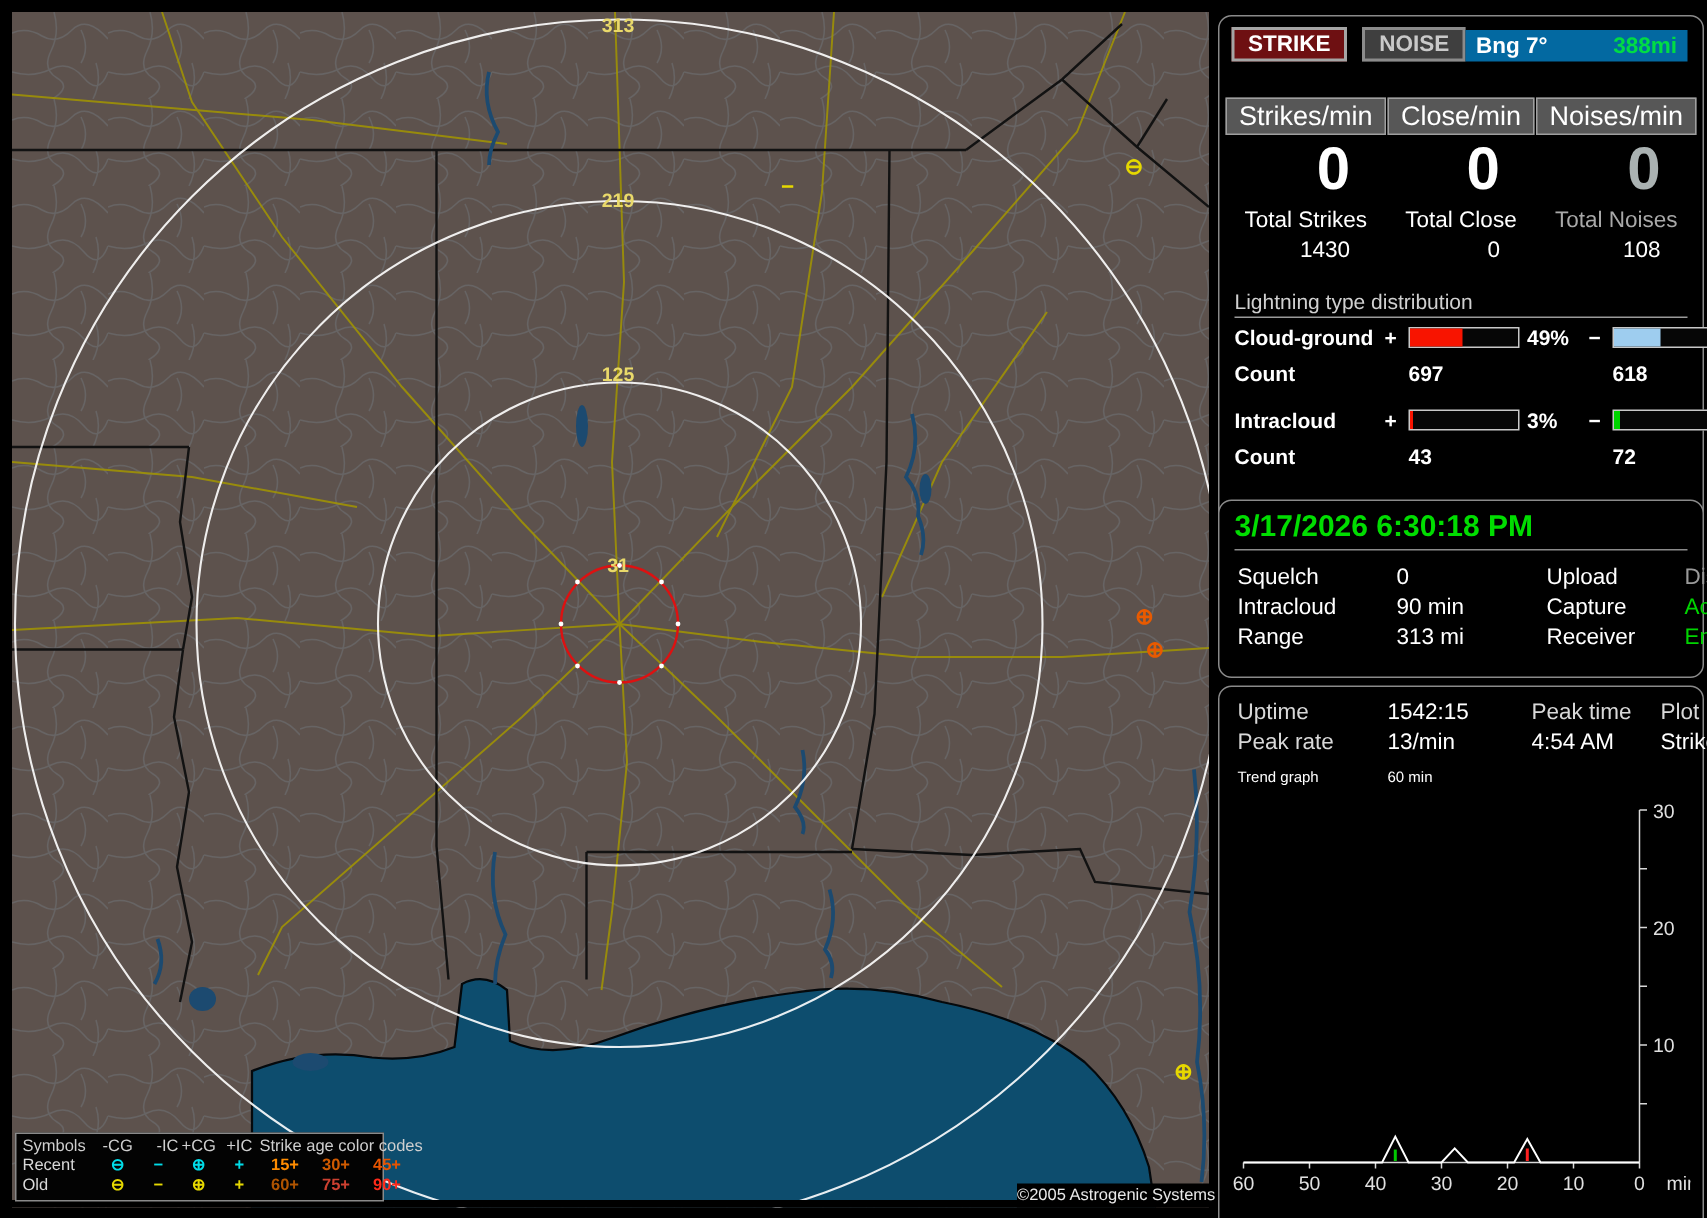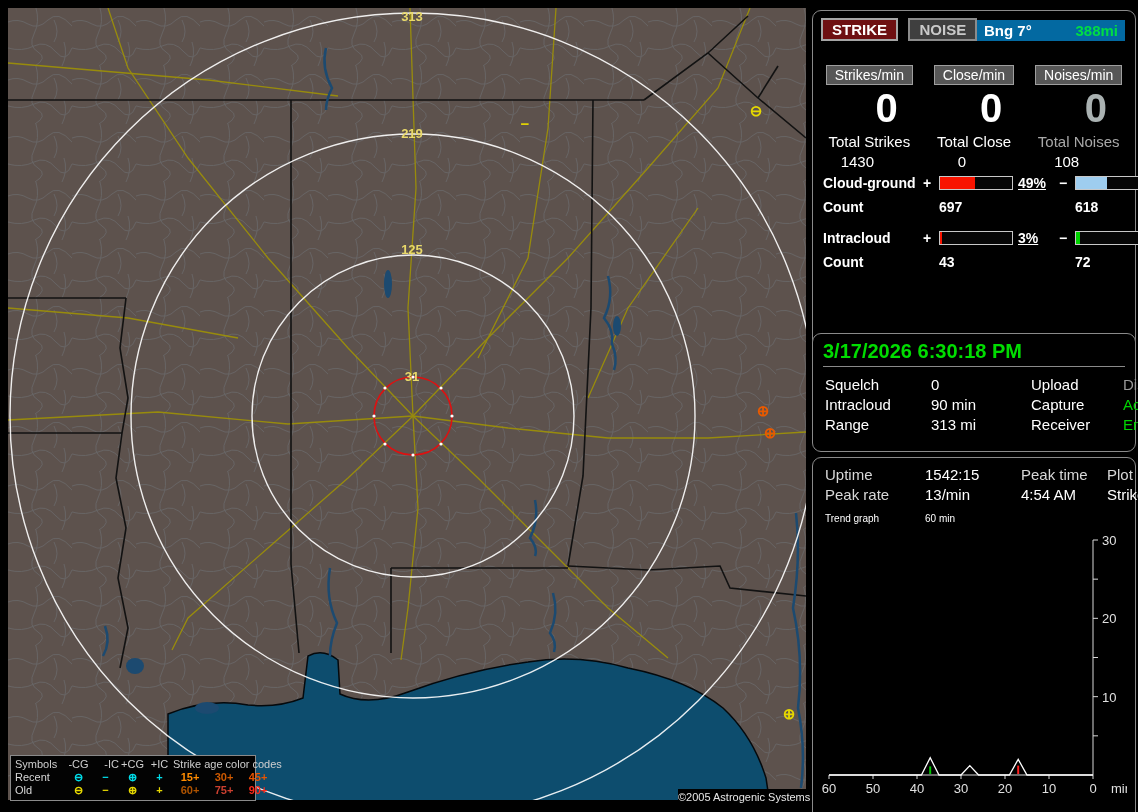--- a/index.html
+++ b/index.html
@@ -25,31 +25,31 @@
   #panel-stats{top:457px;height:368px;}
   .btn{display:inline-block;padding:1px 9px;font-weight:bold;font-size:15px;cursor:pointer;}
   .btn-strike{background:#6e1012;color:#fff;border:2px solid #a5a5a5;margin-left:8px;margin-top:7px;}
   .btn-noise{background:#3f3f3f;color:#c9c9c9;border:2px solid #8b8b8b;margin-left:6px;}
   .bearing{position:absolute;right:10px;top:9px;width:148px;background:#0369a1;padding:2px 7px;
            font-weight:bold;font-size:15px;display:flex;justify-content:space-between;box-sizing:border-box;}
   .bearing .rng{color:#00dd44;}
   .counts{display:grid;grid-template-columns:1fr 1fr 1fr;margin-top:24px;padding:0 4px;}
   .count-col{text-align:center;}
   .chip{display:inline-block;background:#575757;border:1px solid #9f9f9f;color:#fff;
-        font-size:14px;padding:1px 8px;cursor:pointer;}
+        font-size:18px;padding:1px 8px;cursor:pointer;}
   .bigzero{font-size:40px;font-weight:bold;text-align:right;padding-right:24px;line-height:1.05;margin-top:2px;}
   .dim .bigzero{color:#aab2b2;}
   .total-label{font-size:15px;margin-top:4px;}
   .dim .total-label{color:#a8a8a8;}
-  .total-value{font-size:15px;padding-right:24px;margin-top:3px;}
+  .total-value{font-size:15px;text-align:right;padding-right:24px;margin-top:3px;}
   .dist-title{margin:18px 10px 0;color:#d0d0d0;font-size:14px;border-bottom:1px solid #9a9a9a;padding-bottom:2px;}
   .dist-row{display:grid;grid-template-columns:100px 16px 74px 46px 16px 74px 46px;align-items:center;
             font-weight:bold;font-size:14px;padding:0 10px;height:25px;}
   .dist-row .sign{text-align:left;}
-  .dist-row .pct{padding-left:5px;text-decoration:underline;}
+  .dist-row .pct{padding-left:5px;}
   .bar{height:12px;border:1px solid #c8c8c8;background:#060606;}
   .bar .fill{height:100%;}
   .count-row{display:grid;grid-template-columns:100px 16px 74px 46px 16px 74px 46px;
              font-weight:bold;font-size:14px;padding:0 10px;height:24px;align-items:center;}
   
   .datetime{font-size:20px;font-weight:bold;color:#00dd00;margin:6px 10px 0;padding-bottom:3px;
             border-bottom:1px solid #8a8a8a;}
   .srow{display:grid;grid-template-columns:106px 100px 92px auto;font-size:15px;padding:3px 12px 0;}
   
   .trow{display:grid;grid-template-columns:100px 96px 86px auto;font-size:15px;padding:3px 12px 0;}
@@ -218,20 +218,21 @@
         <div class="total-value">0</div>
       </div>
       <div class="count-col dim">
         <span class="chip">Noises/min</span>
         <div class="bigzero">0</div>
         <div class="total-label">Total Noises</div>
         <div class="total-value">108</div>
       </div>
     </div>
 
+    <div class="dist-title">Lightning type distribution</div>
 
     <div class="dist-row">
       <span>Cloud-ground</span>
       <span class="sign">+</span>
       <span class="bar">
           <span class="fill" style="display: block; width: 49%; background: rgb(248, 20, 0);"></span>
         </span>
       <span class="pct">49%</span>
       <span class="sign">−</span>
       <span class="bar">

